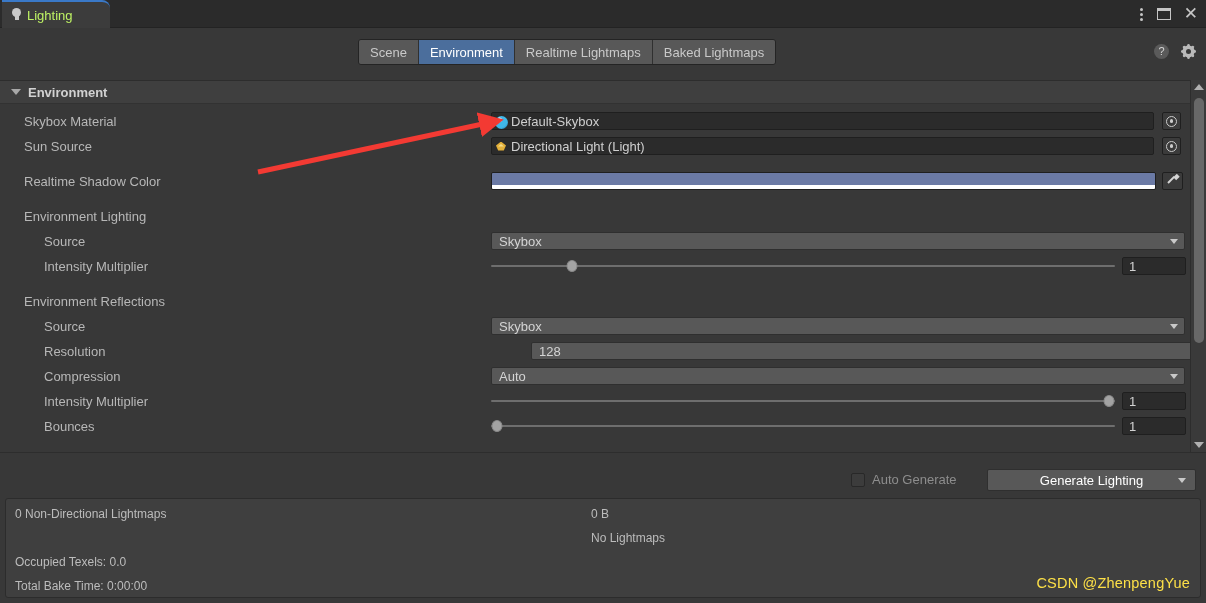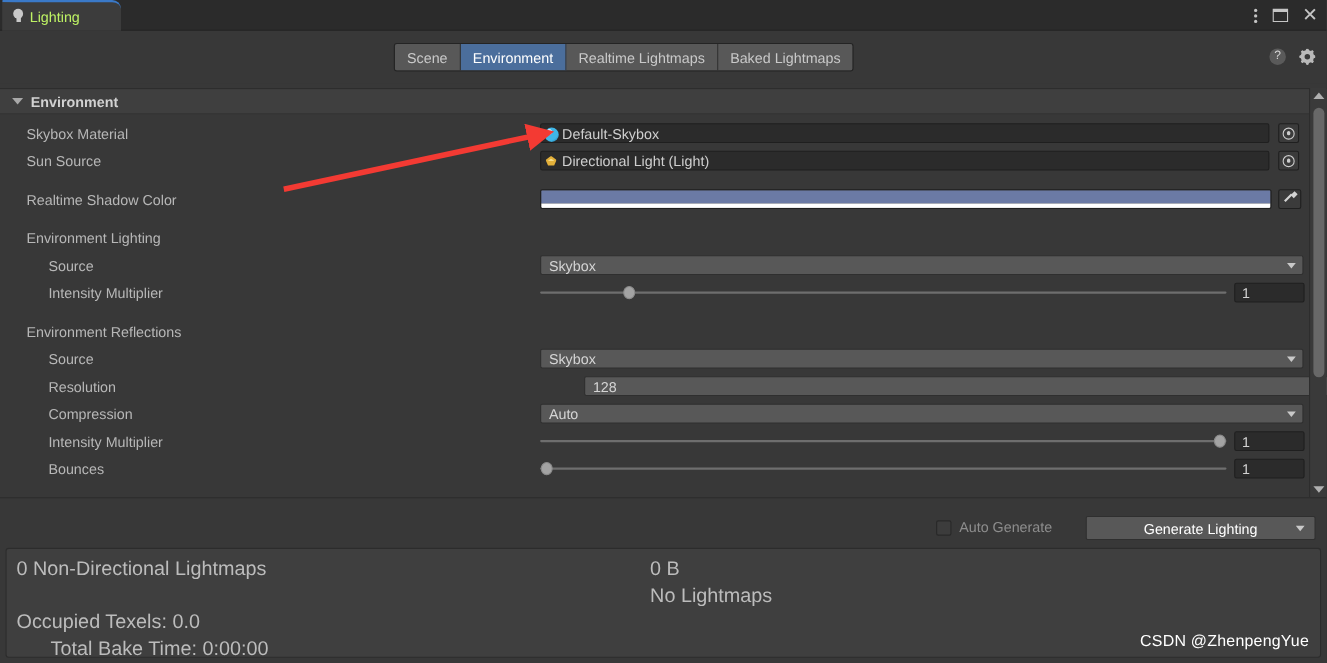--- a/index.html
+++ b/index.html
@@ -255,24 +255,24 @@
     display: flex; align-items: center; justify-content: center;
     color: #ffffff; font-size: 13px; position: absolute; text-align: right;
   }
   .genbtn .caret { position: absolute; right: 9px; top: 8px; }
 
   
   .statusbox {
     position: absolute; left: 5px; top: 498px; width: 1196px; height: 100px;
     background: #3f3f3f; border: 1px solid #2c2c2c; border-radius: 3px;
   }
-  .st { position: absolute; color: #bcbcbc; font-size: 18px; white-space: nowrap; }
+  .st { position: absolute; color: #bcbcbc; font-size: 12px; white-space: nowrap; }
   .watermark {
     position: absolute; right: 10px; bottom: 6px;
-    color: #ffffff; font-size: 14.5px; letter-spacing: .2px; margin-left: 28px;
+    color: #fde047; font-size: 14.5px; letter-spacing: .2px; margin-left: 28px;
   }
 
   
   .arrow-svg { position: absolute; left: 0; top: 0; width: 1206px; height: 603px; pointer-events: none; }
 </style>
 </head>
 <body>
 
 <div id="app">
 
@@ -408,21 +408,21 @@
   <div class="genbtn">
     <span>Generate Lighting</span>
     <span class="caret"></span>
   </div>
 
   <div class="statusbox">
     <span class="st" style="left:9px; top:8px;">0 Non-Directional Lightmaps</span>
     <span class="st" style="left:585px; top:8px;">0 B</span>
     <span class="st" style="left:585px; top:32px;">No Lightmaps</span>
     <span class="st" style="left:9px; top:56px;">Occupied Texels: 0.0</span>
-    <span class="st" style="left:9px; top:80px;margin-left:31px;">Total Bake Time: 0:00:00</span>
+    <span class="st" style="left:9px; top:80px;">Total Bake Time: 0:00:00</span>
     <span class="watermark">CSDN @ZhenpengYue</span>
   </div>
 
   <svg class="arrow-svg">
     <defs>
       <marker id="ahead" markerWidth="5" markerHeight="5" refX="2.6" refY="2.5" orient="auto">
         <path d="M0,0 L5,2.5 L0,5 z" id="aheadpath" fill="#f33a33"></path>
       </marker>
     </defs>
     <line id="annot-line" x1="258" y1="172" x2="492" y2="122" stroke-width="5" marker-end="url(#ahead)" stroke="#f33a33"></line>

